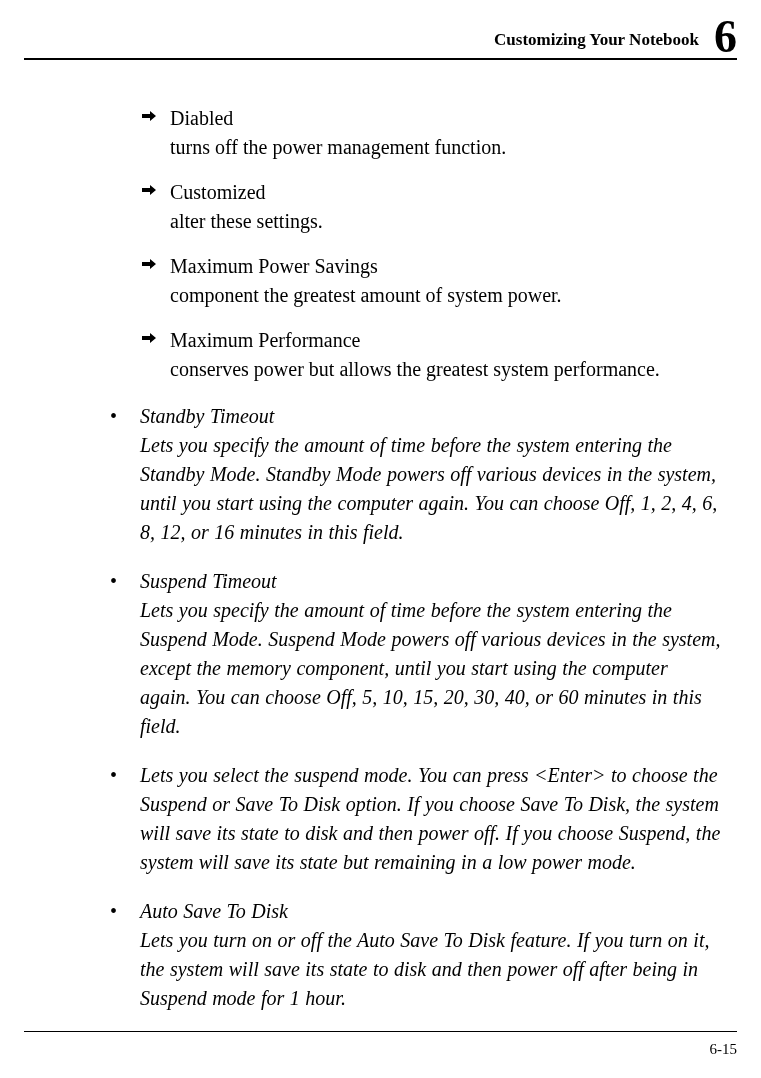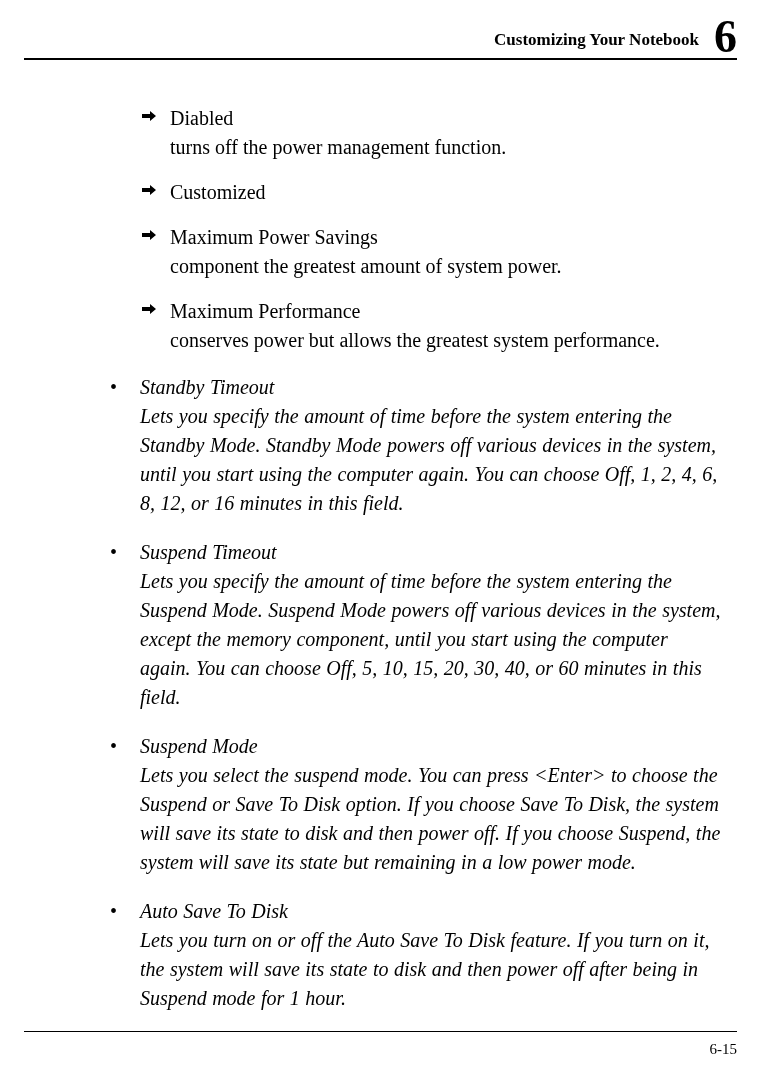--- a/index.html
+++ b/index.html
@@ -52,20 +52,21 @@
         </div>
       </li>
       <li>
         <span class="arrow-icon">
             <svg viewBox="0 0 14 10">
               <path d="M0 3 L8 3 L8 0 L14 5 L8 10 L8 7 L0 7 Z" fill="#000"></path>
             </svg>
           </span>
         <div class="sub-col">
           <div>Customized</div>
+          <div>alter these settings.</div>
         </div>
       </li>
       <li>
         <span class="arrow-icon">
             <svg viewBox="0 0 14 10">
               <path d="M0 3 L8 3 L8 0 L14 5 L8 10 L8 7 L0 7 Z" fill="#000"></path>
             </svg>
           </span>
         <div class="sub-col">
           <div>Maximum Power Savings</div>
@@ -96,21 +97,20 @@
       <li>
         <span class="dot">•</span>
         <div class="main-col">
           <div class="spc">Suspend Timeout</div>
           <div class="spc">Lets you specify the amount of time before the system entering the Suspend Mode. Suspend Mode powers off various devices in the system, except the memory component, until you start using the computer again. You can choose Off, 5, 10, 15, 20, 30, 40, or 60 minutes in this field.</div>
         </div>
       </li>
       <li>
         <span class="dot">•</span>
         <div class="main-col">
-          <div class="spc">Suspend Mode</div>
           <div class="spc">Lets you select the suspend mode. You can press &lt;Enter&gt; to choose the Suspend or Save To Disk option. If you choose Save To Disk, the system will save its state to disk and then power off. If you choose Suspend, the system will save its state but remaining in a low power mode.</div>
         </div>
       </li>
       <li>
         <span class="dot">•</span>
         <div class="main-col">
           <div class="spc">Auto Save To Disk</div>
           <div class="spc">Lets you turn on or off the Auto Save To Disk feature. If you turn on it, the system will save its state to disk and then power off after being in Suspend mode for 1 hour.</div>
         </div>
       </li>

